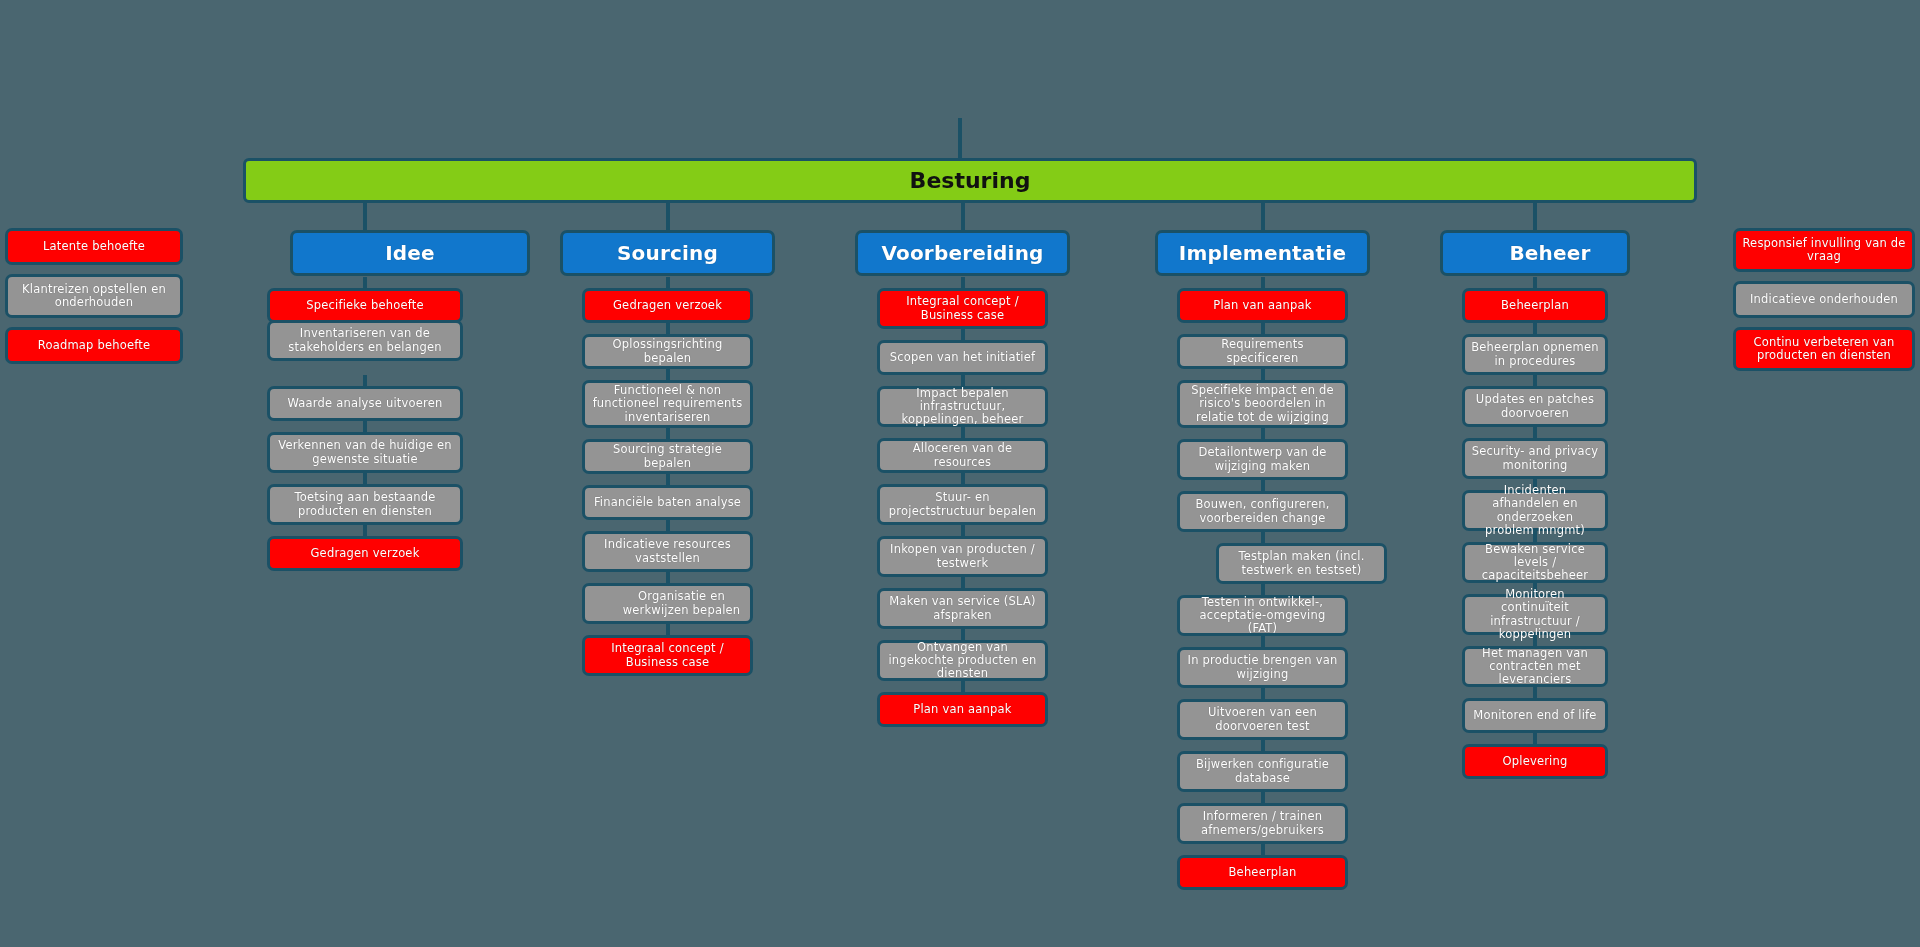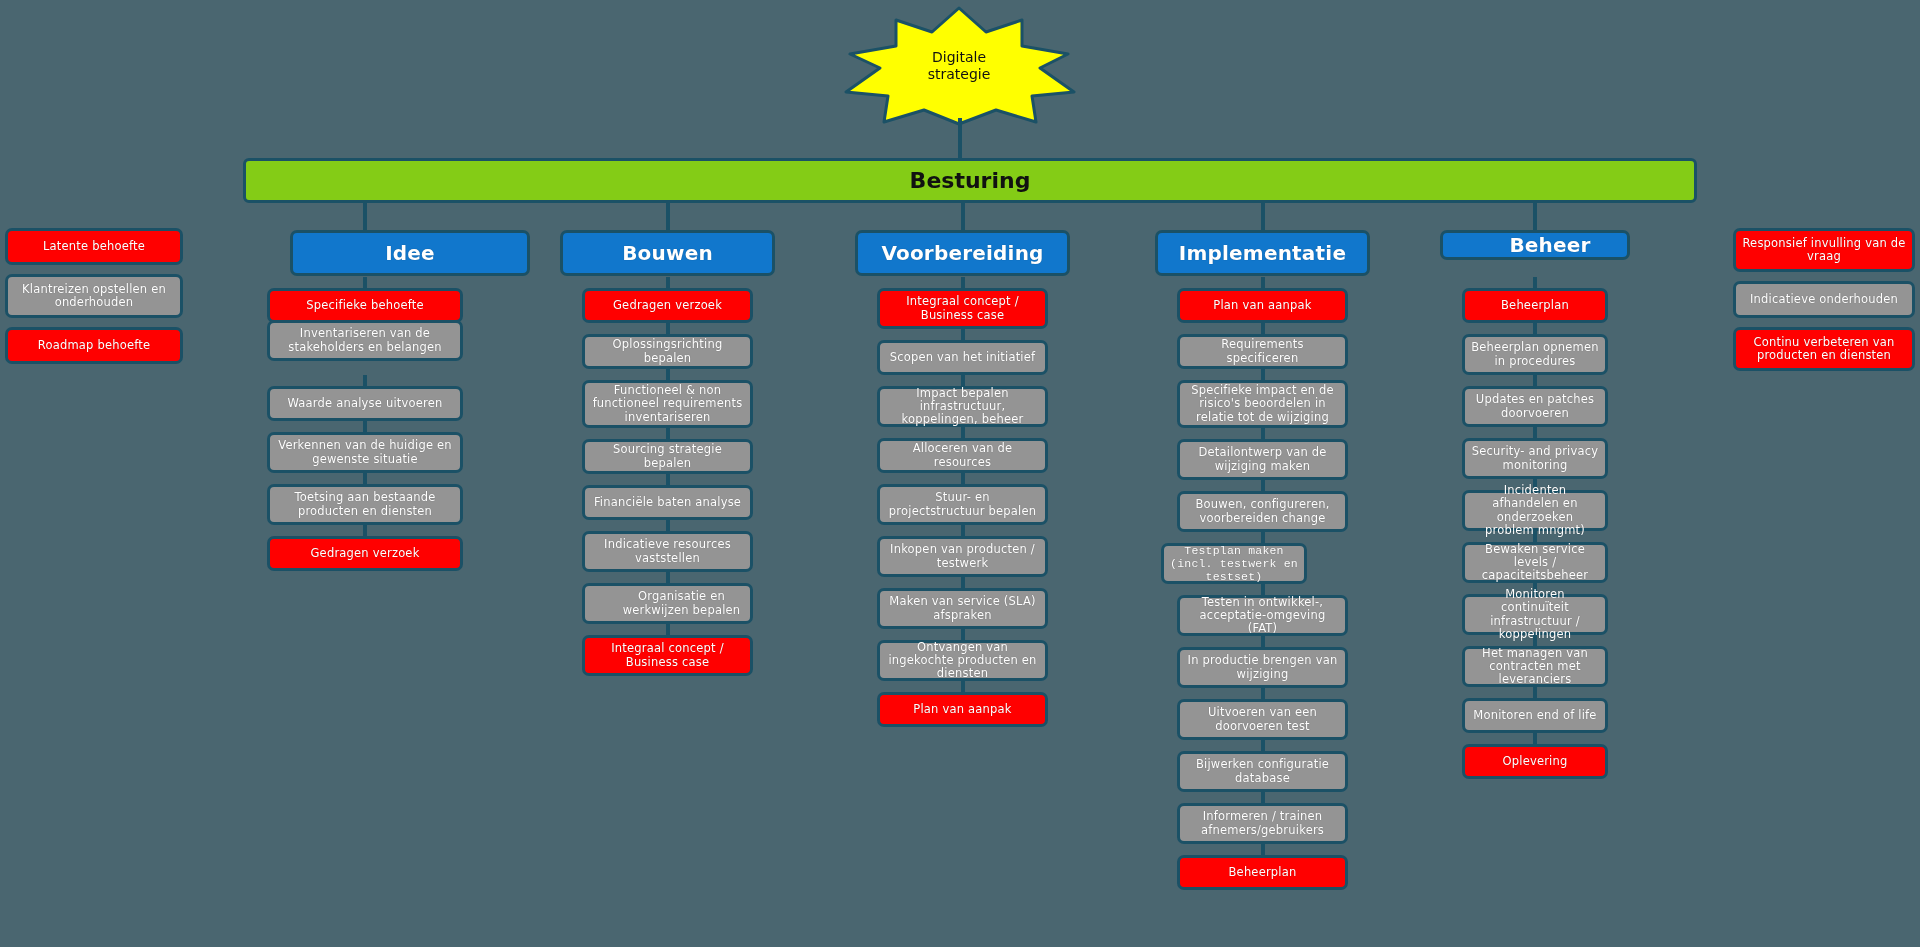--- a/index.html
+++ b/index.html
@@ -78,29 +78,20 @@
   .conn {
     position: absolute;
     background: #1b5166;
   }
 </style>
 </head>
 <body>
 
 <div id="canvas">
 
-  <div id="star-wrap">
-    <svg viewBox="0 0 246 120" xmlns="http://www.w3.org/2000/svg">
-      <polygon points="123,2 150,26 186,14 186,40 232,48 204,62 238,86 196,90 200,116 160,104 123,118 88,104 48,116 52,90 10,86 44,62 14,48 60,40 60,14 96,26" fill="#ffff00" stroke="#1b5166" stroke-width="3" stroke-linejoin="round"></polygon>
-    </svg>
-    <div id="star-label">
-      <span>Digitale</span>
-      <span>strategie</span>
-    </div>
-  </div>
 
   <div class="conn" style="left:958px; top:118px; width:4px; height:42px;"></div>
 
   <div id="banner">
     <span>Besturing</span>
   </div>
 
   <div id="dynamic">
       <div class="conn" style="left: 363px; top: 203px; width: 4px; height: 27px;"></div>
       <div class="box blue hdr" style="left: 245px; top: 230px; width: 240px; height: 46px; margin-left: 45px;">
@@ -125,21 +116,21 @@
       <div class="conn" style="left: 363px; top: 473px; width: 4px; height: 13px;"></div>
       <div class="box grey item" style="left: 267px; top: 484px; width: 196px; height: 41px;">
         <span>Toetsing aan bestaande producten en diensten</span>
       </div>
       <div class="conn" style="left: 363px; top: 525px; width: 4px; height: 13px;"></div>
       <div class="box red item" style="left: 267px; top: 536px; width: 196px; height: 35px;">
         <span>Gedragen verzoek</span>
       </div>
       <div class="conn" style="left: 665.5px; top: 203px; width: 4px; height: 27px;"></div>
       <div class="box blue hdr" style="left: 560px; top: 230px; width: 215px; height: 46px;">
-        <span>Bouwen</span>
+        <span>Sourcing</span>
       </div>
       <div class="conn" style="left: 665.5px; top: 277px; width: 4px; height: 13px;"></div>
       <div class="box red item" style="left: 582px; top: 288px; width: 171px; height: 35px;">
         <span>Gedragen verzoek</span>
       </div>
       <div class="conn" style="left: 665.5px; top: 323px; width: 4px; height: 13px;"></div>
       <div class="box grey item" style="left: 582px; top: 334px; width: 171px; height: 35px;">
         <span>Oplossingsrichting bepalen</span>
       </div>
       <div class="conn" style="left: 665.5px; top: 369px; width: 4px; height: 13px;"></div>
@@ -224,21 +215,21 @@
       </div>
       <div class="conn" style="left: 1260.5px; top: 428px; width: 4px; height: 13px;"></div>
       <div class="box grey item" style="left: 1177px; top: 439px; width: 171px; height: 41px;">
         <span>Detailontwerp van de wijziging maken</span>
       </div>
       <div class="conn" style="left: 1260.5px; top: 480px; width: 4px; height: 13px;"></div>
       <div class="box grey item" style="left: 1177px; top: 491px; width: 171px; height: 41px;">
         <span>Bouwen, configureren, voorbereiden change</span>
       </div>
       <div class="conn" style="left: 1260.5px; top: 532px; width: 4px; height: 13px;"></div>
-      <div class="box grey item" style="left: 1161px; top: 543px; width: 146px; height: 41px; font-family: Liberation Mono, monospace;">
+      <div class="box grey item" style="left: 1216px; top: 543px; width: 171px; height: 41px;">
         <span>Testplan maken (incl. testwerk en testset)</span>
       </div>
       <div class="conn" style="left: 1260.5px; top: 584px; width: 4px; height: 13px;"></div>
       <div class="box grey item" style="left: 1177px; top: 595px; width: 171px; height: 41px;">
         <span>Testen in ontwikkel-, acceptatie-omgeving (FAT)</span>
       </div>
       <div class="conn" style="left: 1260.5px; top: 636px; width: 4px; height: 13px;"></div>
       <div class="box grey item" style="left: 1177px; top: 647px; width: 171px; height: 41px;">
         <span>In productie brengen van wijziging</span>
       </div>
@@ -252,21 +243,21 @@
       </div>
       <div class="conn" style="left: 1260.5px; top: 792px; width: 4px; height: 13px;"></div>
       <div class="box grey item" style="left: 1177px; top: 803px; width: 171px; height: 41px;">
         <span>Informeren / trainen afnemers/gebruikers</span>
       </div>
       <div class="conn" style="left: 1260.5px; top: 844px; width: 4px; height: 13px;"></div>
       <div class="box red item" style="left: 1177px; top: 855px; width: 171px; height: 35px;">
         <span>Beheerplan</span>
       </div>
       <div class="conn" style="left: 1533px; top: 203px; width: 4px; height: 27px;"></div>
-      <div class="box blue hdr" style="left: 1440px; top: 230px; width: 190px; height: 30px; padding-left: 36px;">
+      <div class="box blue hdr" style="left: 1440px; top: 230px; width: 190px; height: 46px; padding-left: 36px;">
         <span>Beheer</span>
       </div>
       <div class="conn" style="left: 1533px; top: 277px; width: 4px; height: 13px;"></div>
       <div class="box red item" style="left: 1462px; top: 288px; width: 146px; height: 35px;">
         <span>Beheerplan</span>
       </div>
       <div class="conn" style="left: 1533px; top: 323px; width: 4px; height: 13px;"></div>
       <div class="box grey item" style="left: 1462px; top: 334px; width: 146px; height: 41px;">
         <span>Beheerplan opnemen in procedures</span>
       </div>

